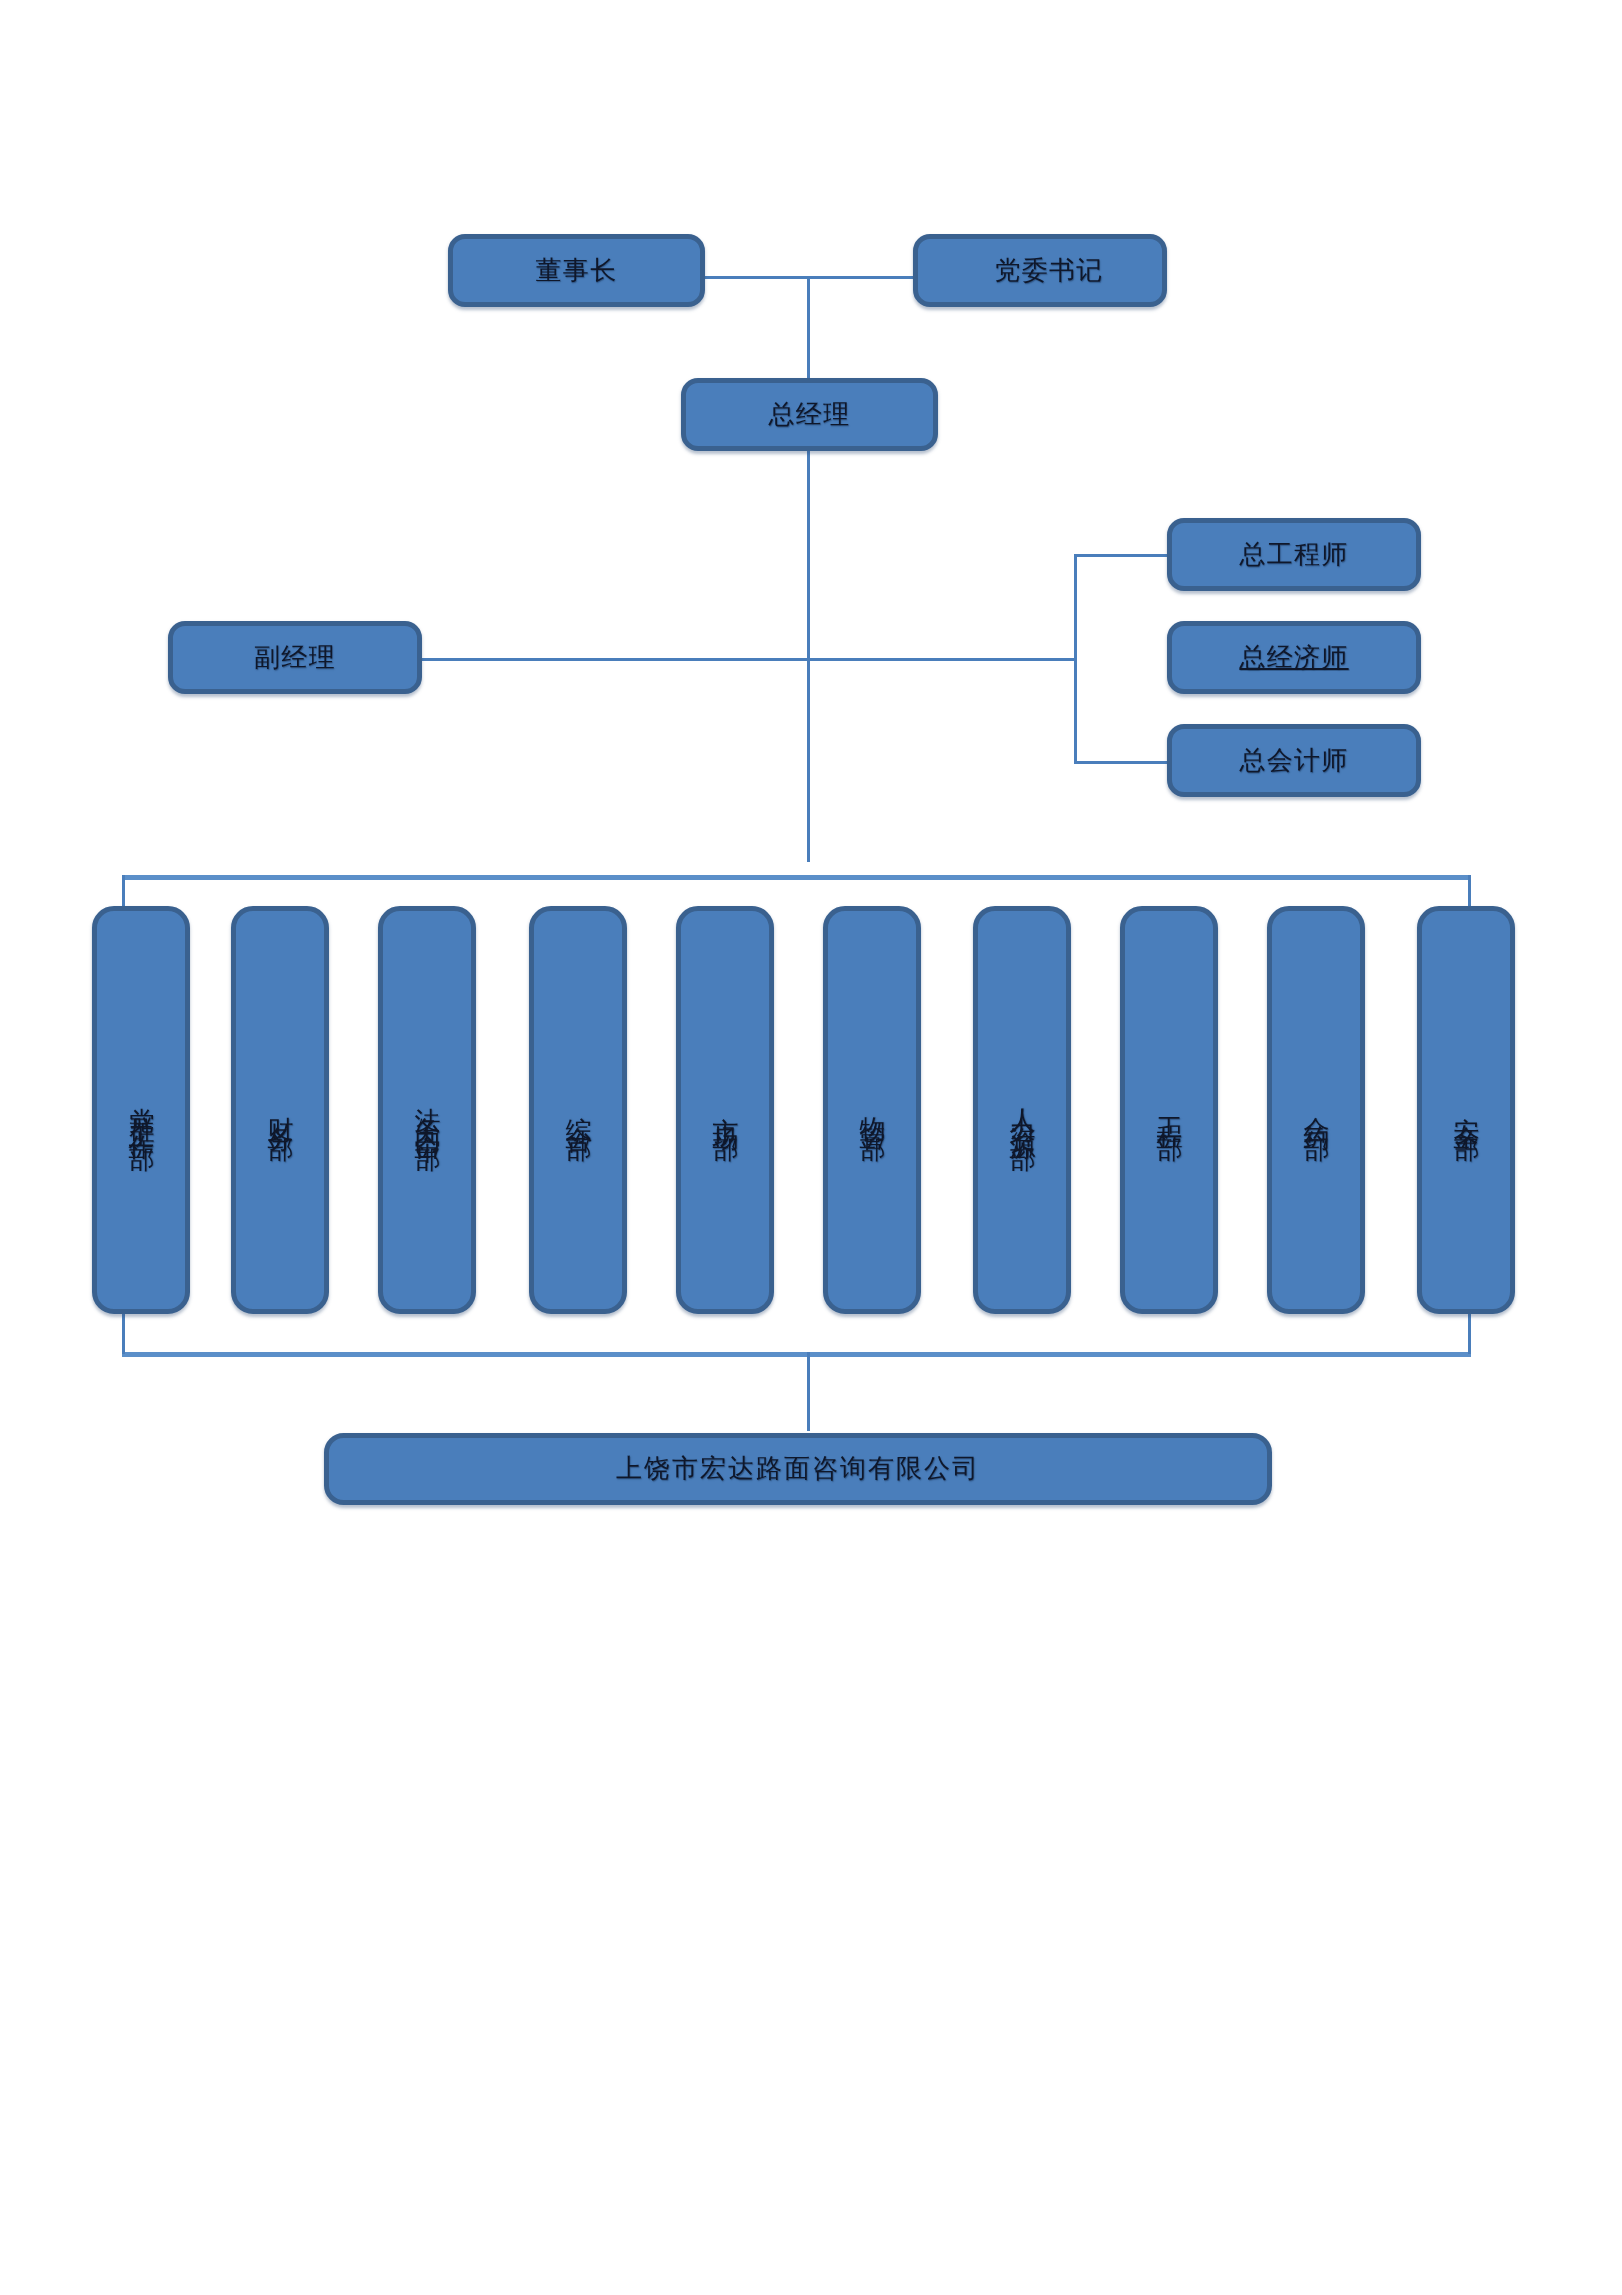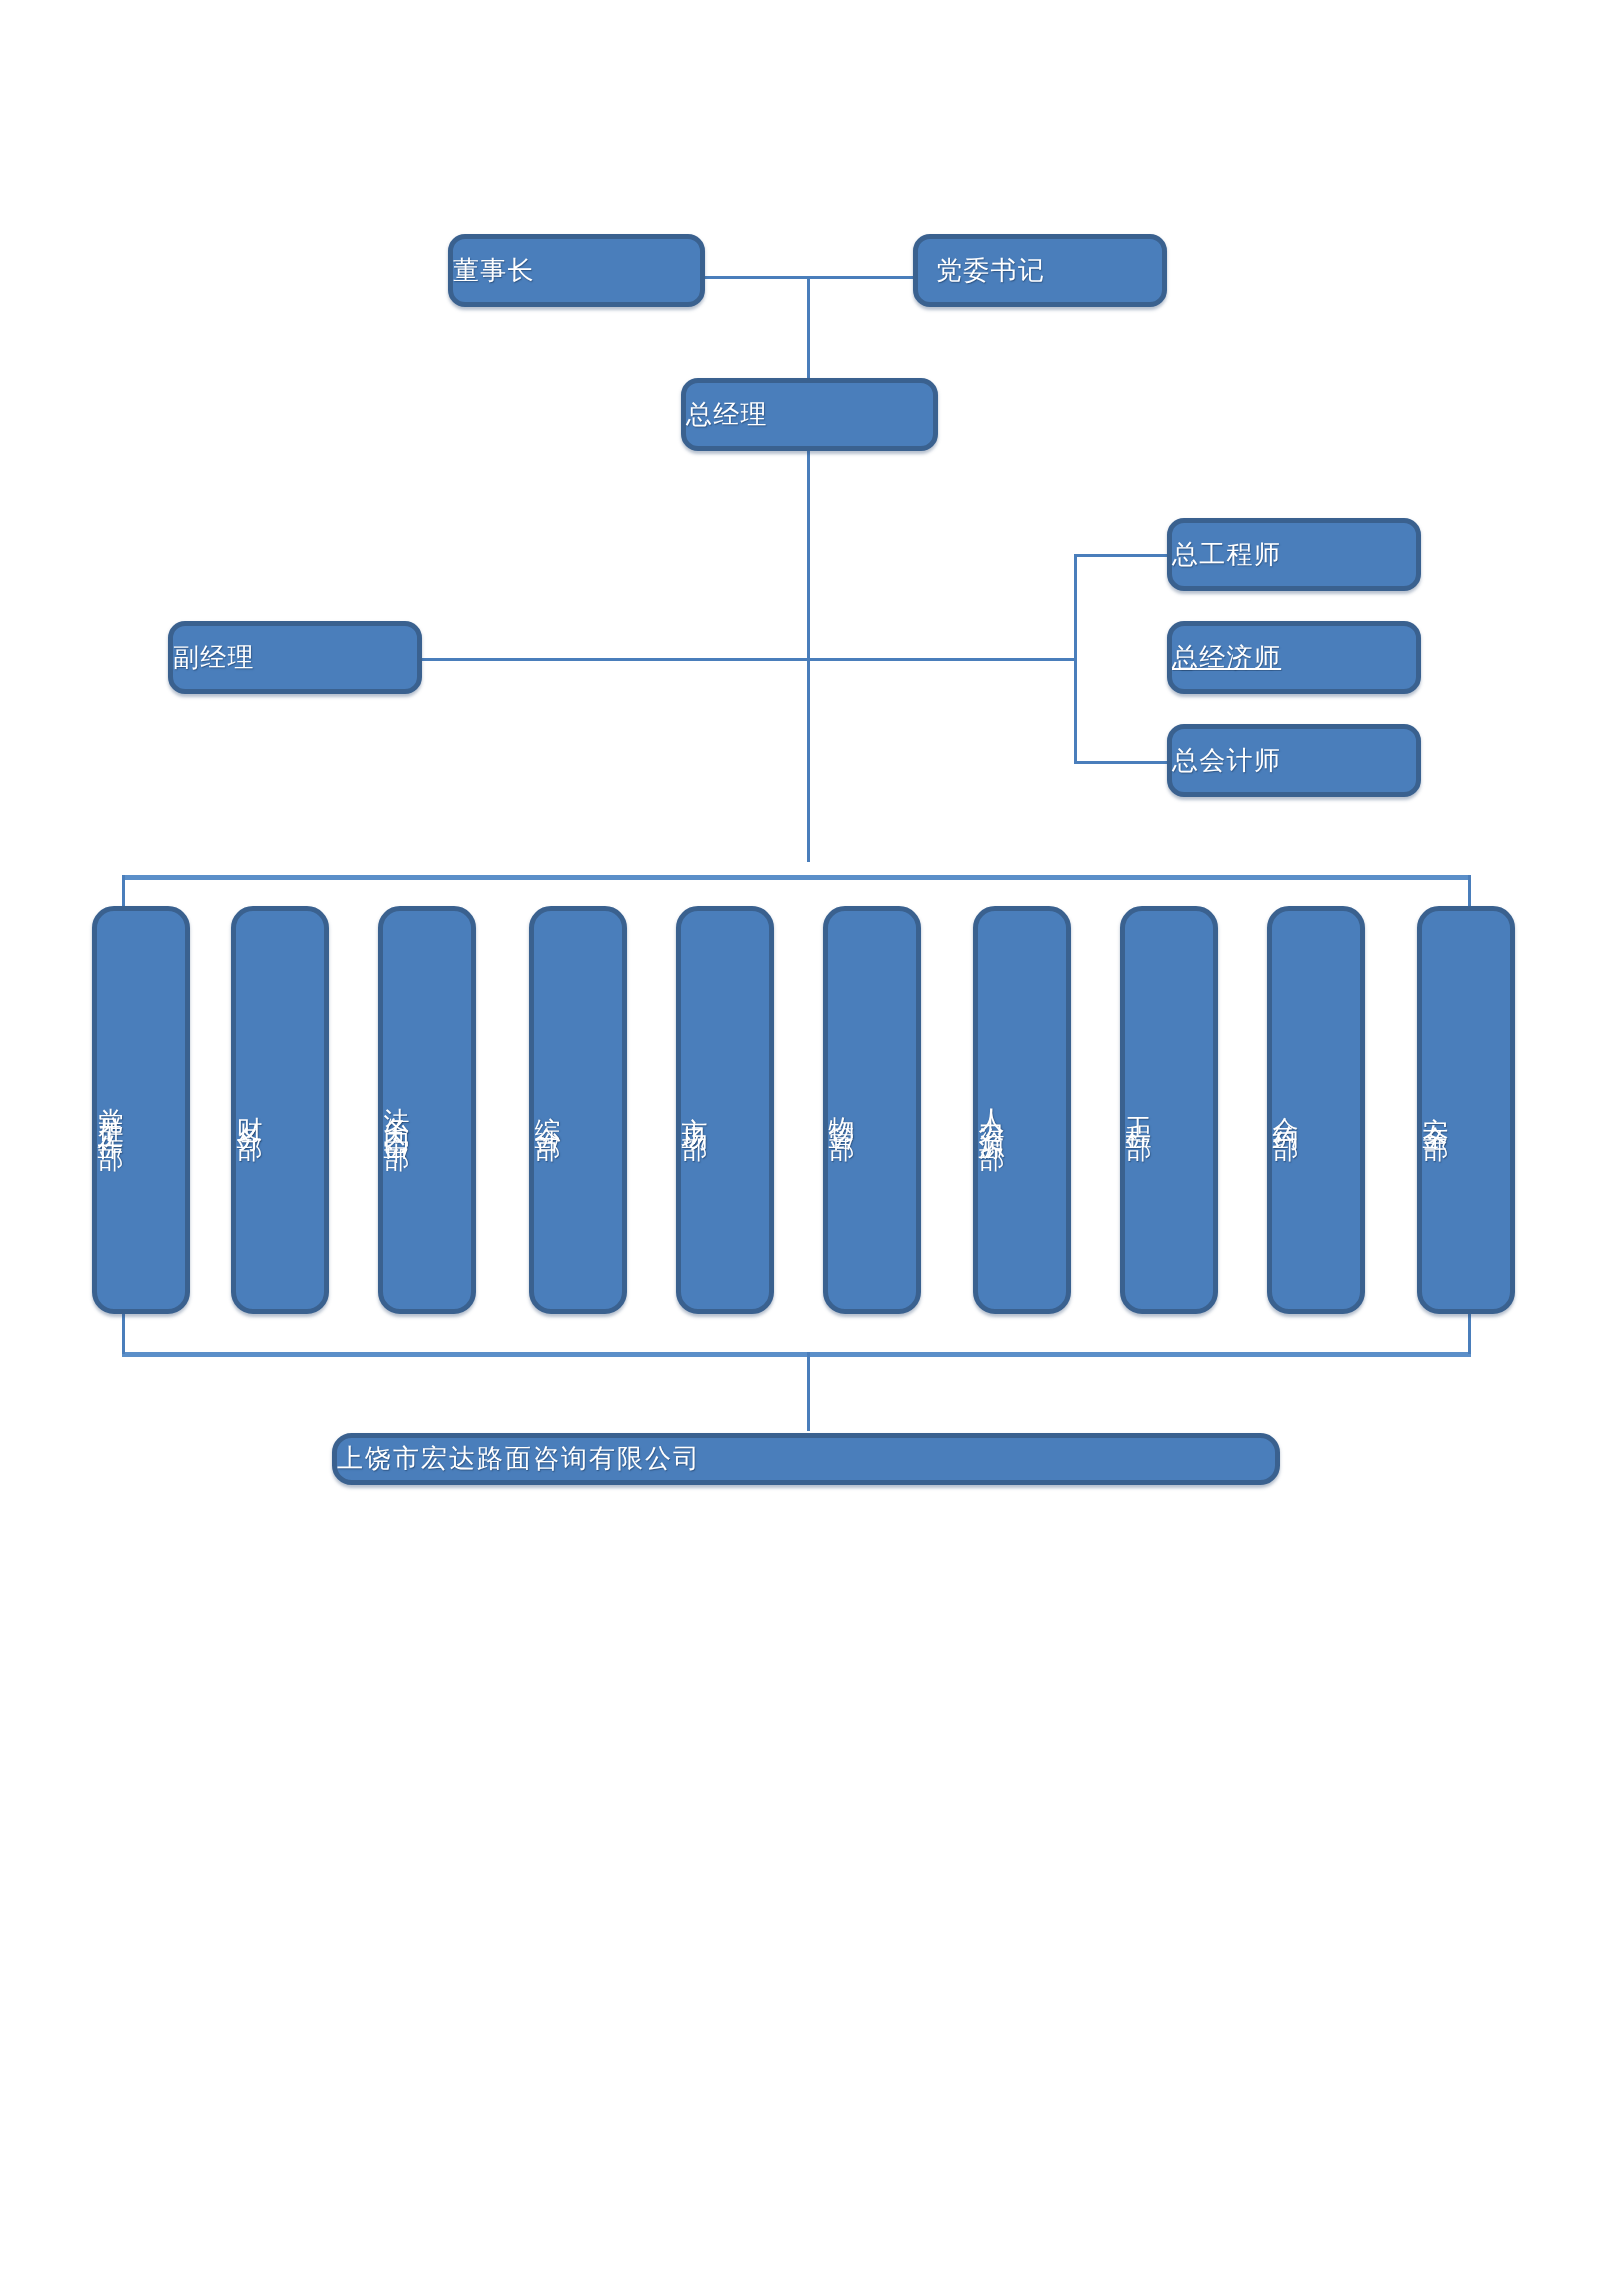--- a/index.html
+++ b/index.html
@@ -34,24 +34,24 @@
     background: #5b8fc9;
   }
 
   
   .node {
     position: absolute;
     box-sizing: border-box;
     background: #4a7ebb;
     border: 5.9px solid #3a618f;
     border-radius: 17px;
-    color: #ffffff;
+    color: #0f172a;
     display: flex;
     align-items: center;
-    justify-content: flex-start;
+    justify-content: center;
     text-align: center;
     text-shadow: 0.7px 0.7px 1.3px rgba(20, 45, 80, 0.55);
     box-shadow: 0 2.6px 3.3px rgba(45, 75, 115, 0.35);
     line-height: 1.15;
     letter-spacing: 1.3px;
   }
 
   .node-top      { font-size: 26px; }
   .node-mgr      { font-size: 26px; }
   .node-staff    { font-size: 26px; }
@@ -167,18 +167,18 @@
   </div>
 
   <div class="node node-dept" style="left:1267px; top:906px; width:98px; height:408px;">
     <span class="dept-label">合约部</span>
   </div>
 
   <div class="node node-dept" style="left:1417px; top:906px; width:98px; height:408px;">
     <span class="dept-label">安全部</span>
   </div>
 
-  <div class="node node-company" style="left:332px; top:1433px; width:948px; height:52px;">
+  <div class="node node-company" style="left:324px; top:1433px; width:948px; height:72px;">
     <span>上饶市宏达路面咨询有限公司</span>
   </div>
 
 </div>
 
 
 </body></html>

